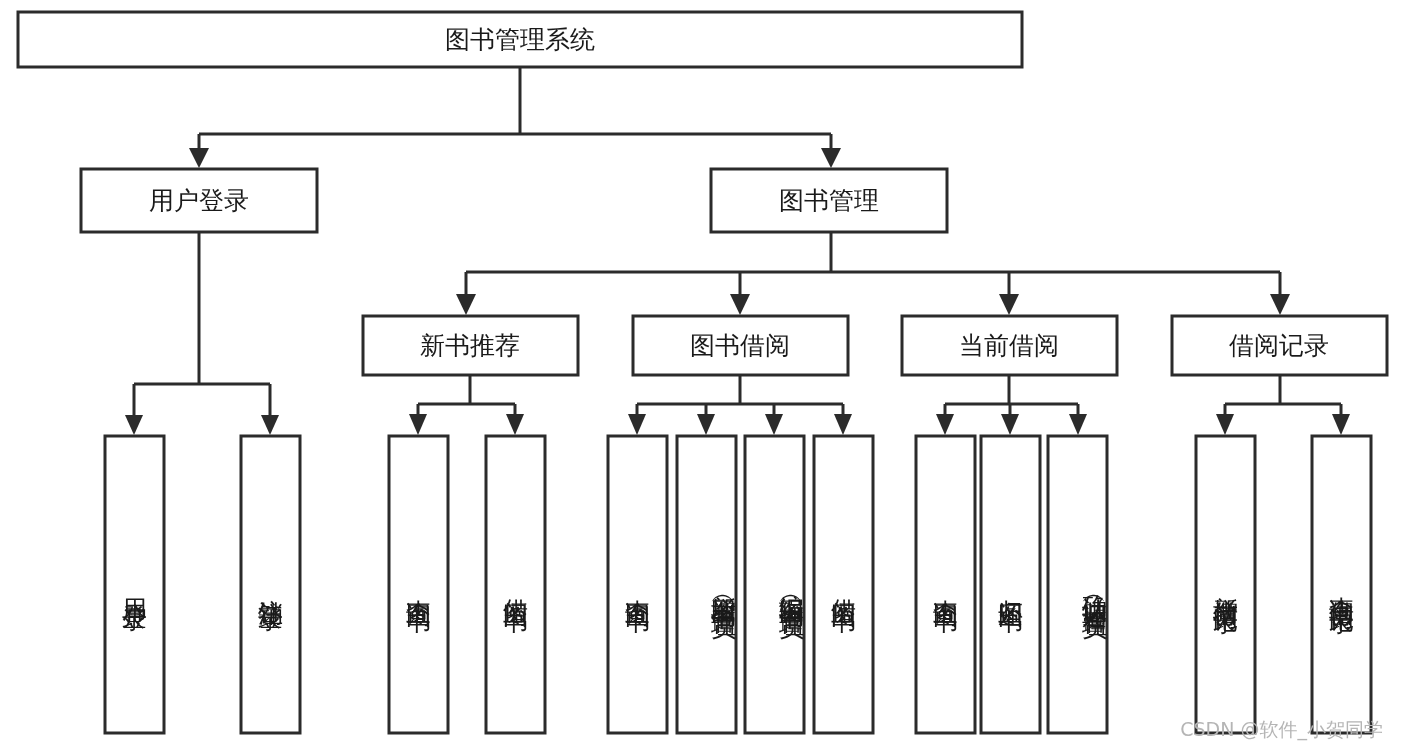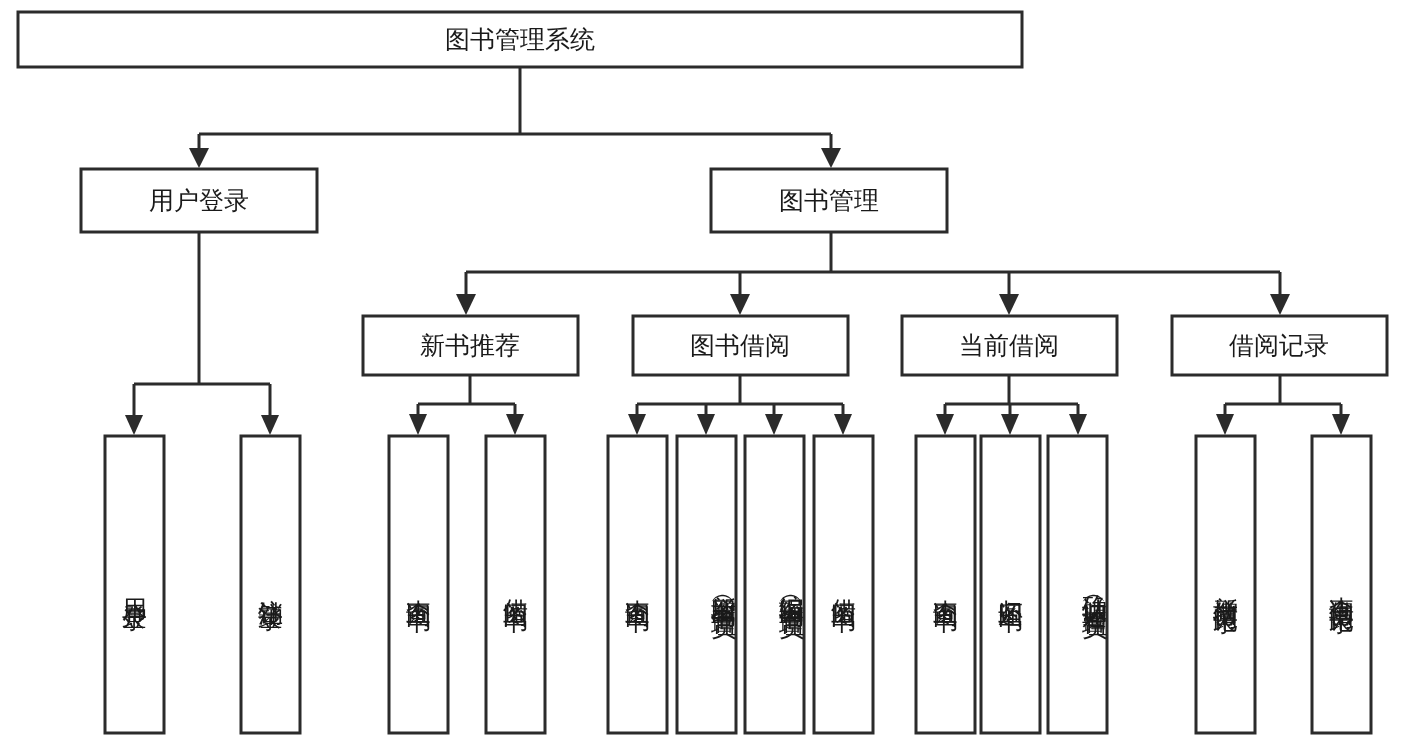--- a/index.html
+++ b/index.html
@@ -220,14 +220,15 @@
   <div class="vlabel mid" style="left:608px;  top:436px; width:59px; height:297px;">查询图书</div>
   <div class="vlabel" style="left:677px;  top:443px; width:59px; height:290px;">新增图书（管理员）</div>
   <div class="vlabel" style="left:745px;  top:443px; width:59px; height:290px;">编辑图书（管理员）</div>
   <div class="vlabel mid" style="left:814px;  top:436px; width:59px; height:297px;">借阅图书</div>
   <div class="vlabel mid" style="left:916px;  top:436px; width:59px; height:297px;">查询图书</div>
   <div class="vlabel mid" style="left:981px;  top:436px; width:59px; height:297px;">归还图书</div>
   <div class="vlabel" style="left:1048px; top:443px; width:59px; height:290px;">确认归还（管理员）</div>
   <div class="vlabel mid" style="left:1196px; top:436px; width:59px; height:297px;">新增借阅记录</div>
   <div class="vlabel mid" style="left:1312px; top:436px; width:59px; height:297px;">查询借阅记录</div>
 
+  <div id="watermark">CSDN @软件_小贺同学</div>
 
 </div>
 
 </body></html>

